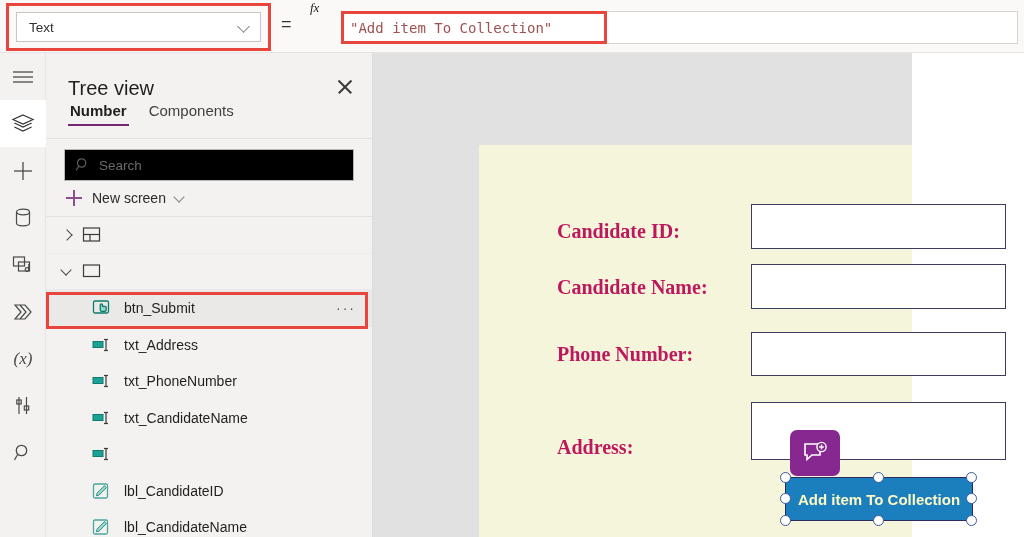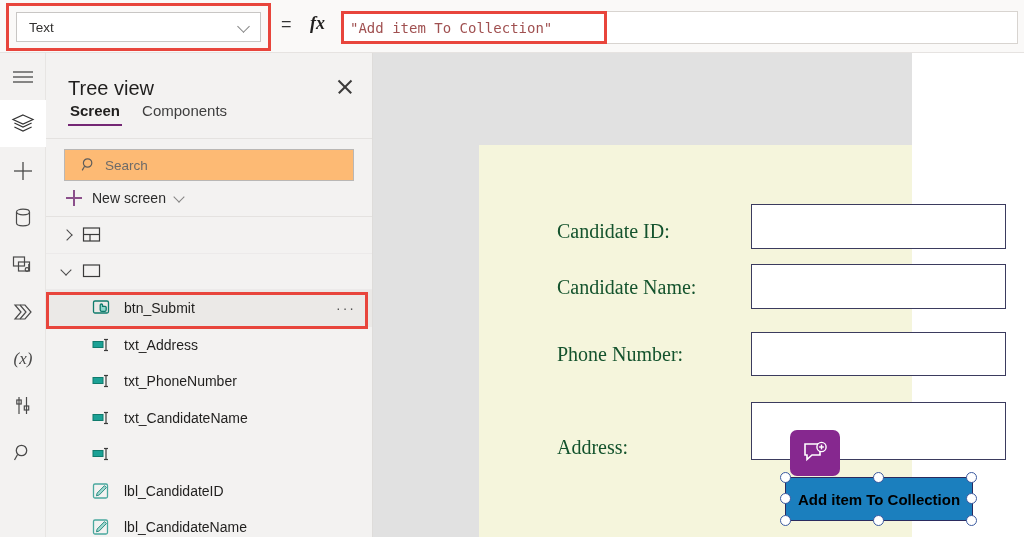--- a/index.html
+++ b/index.html
@@ -38,23 +38,23 @@
     position: absolute; border: 3px solid #e8453c; pointer-events: none;
   }
   #redbox-prop { left: 6px; top: 3px; width: 265px; height: 48px; }
   #redbox-formula { left: 341px; top: 11px; width: 266px; height: 33px; }
 
   .eq {
     position: absolute; left: 281px; top: 14px;
     font-size: 18px; color: #333; font-family: "Liberation Sans", sans-serif;
   }
   .fx {
-    position: absolute; left: 310px; top: 13px;
-    font-size: 18px; font-style: italic; color: #201f1e;
-    font-family: "Liberation Serif", serif; font-weight: 700;
+    position: absolute; left: 310px; top: 0;
+    font-size: 13px; font-style: italic; color: #201f1e;
+    font-family: "Liberation Serif", serif; font-weight: 400;
   }
   .formula-bar {
     position: absolute; left: 341px; top: 11px; right: 6px; height: 33px;
     background: #ffffff; border: 1px solid #d8d4d0;
     display: flex; align-items: center; padding-left: 8px;
   }
   .formula-text {
     font-family: "DejaVu Sans Mono", monospace;
     font-size: 14px; color: #a05050; white-space: pre;
   }
@@ -99,22 +99,22 @@
   .tab.active { font-weight: 700; color: #201f1e; }
   .tab.active::after {
     content: ""; position: absolute; left: 0; right: 0; bottom: 0;
     height: 2.5px; background: #742774;
   }
   .tabs-divider {
     border-bottom: 1px solid #e4e2e0; margin: 0;
   }
   .search-wrap { padding: 10px 18px 0 18px; }
   .search-box {
-    height: 32px; background: #fdba74; border: 1px solid #b9b7b5;
-    display: flex; align-items: center; padding: 0 16px;
+    height: 32px; background: #000000; border: 1px solid #b9b7b5;
+    display: flex; align-items: center; padding: 0 10px;
   }
   .search-box .sicon { margin-right: 8px; display: flex; }
   .search-ph { font-size: 13.5px; color: #6d6b69; }
 
   .newscreen {
     display: flex; align-items: center; padding: 9px 18px 10px 20px;
     font-size: 14px; color: #2b2b2b; cursor: pointer;
   }
   .plus-ns {
     width: 16px; height: 16px; position: relative; margin-right: 10px;
@@ -168,35 +168,35 @@
   
   .canvas-area {
     position: absolute; left: 373px; top: 53px; right: 0; bottom: 0;
     background: #e1e1e1;
   }
   .app-screen {
     position: absolute; left: 106px; top: 92px; right: 0; bottom: 0;
     background: #f5f5dc;
   }
   .field-label {
-    font-family: "Liberation Serif", serif; font-weight: 400;
-    font-size: 20px; color: #14532d; text-align: left; white-space: nowrap;
+    font-family: "Liberation Serif", serif; font-weight: 700;
+    font-size: 20px; color: #be185d; text-align: left; white-space: nowrap;
   }
   .field-input {
     position: absolute; background: #ffffff; border: 1.6px solid #3b3b5e;
   }
 
   
   .sel-button {
     position: absolute; left: 786px; top: 478px; width: 186px; height: 42px;
     background: #1b7fbe; outline: 1.6px solid #2b2b5e;
     display: flex; align-items: center; justify-content: center;
   }
   .sel-button .btn-text {
-    color: #000000; font-weight: 700; font-size: 15px;
+    color: #fef9c3; font-weight: 700; font-size: 15px;
     font-family: "Liberation Sans", sans-serif; white-space: nowrap;
   }
   .handle {
     position: absolute; width: 11px; height: 11px; border-radius: 50%;
     background: #ffffff; border: 1.4px solid #3b5aa0;
   }
   .comment-badge {
     position: absolute; left: 790px; top: 430px; width: 50px; height: 46px;
     background: #86288f; border-radius: 7px;
     display: flex; align-items: center; justify-content: center;
@@ -297,21 +297,21 @@
     </div>
   </div>
 
   <div class="treepanel">
     <div class="tree-header">
       <span class="tree-title">Tree view</span>
       <span class="close-x"></span>
     </div>
 
     <div class="tabs">
-      <span class="tab active">Screen</span>
+      <span class="tab active">Number</span>
       <span class="tab">Components</span>
     </div>
     <div class="tabs-divider"></div>
 
     <div class="search-wrap">
       <div class="search-box">
         <span class="sicon">
           <svg width="16" height="16" viewBox="0 0 16 16">
               <g stroke="#5e5c5a" stroke-width="1.2" fill="none">
                 <circle cx="6.6" cy="6" r="4.2"></circle>

